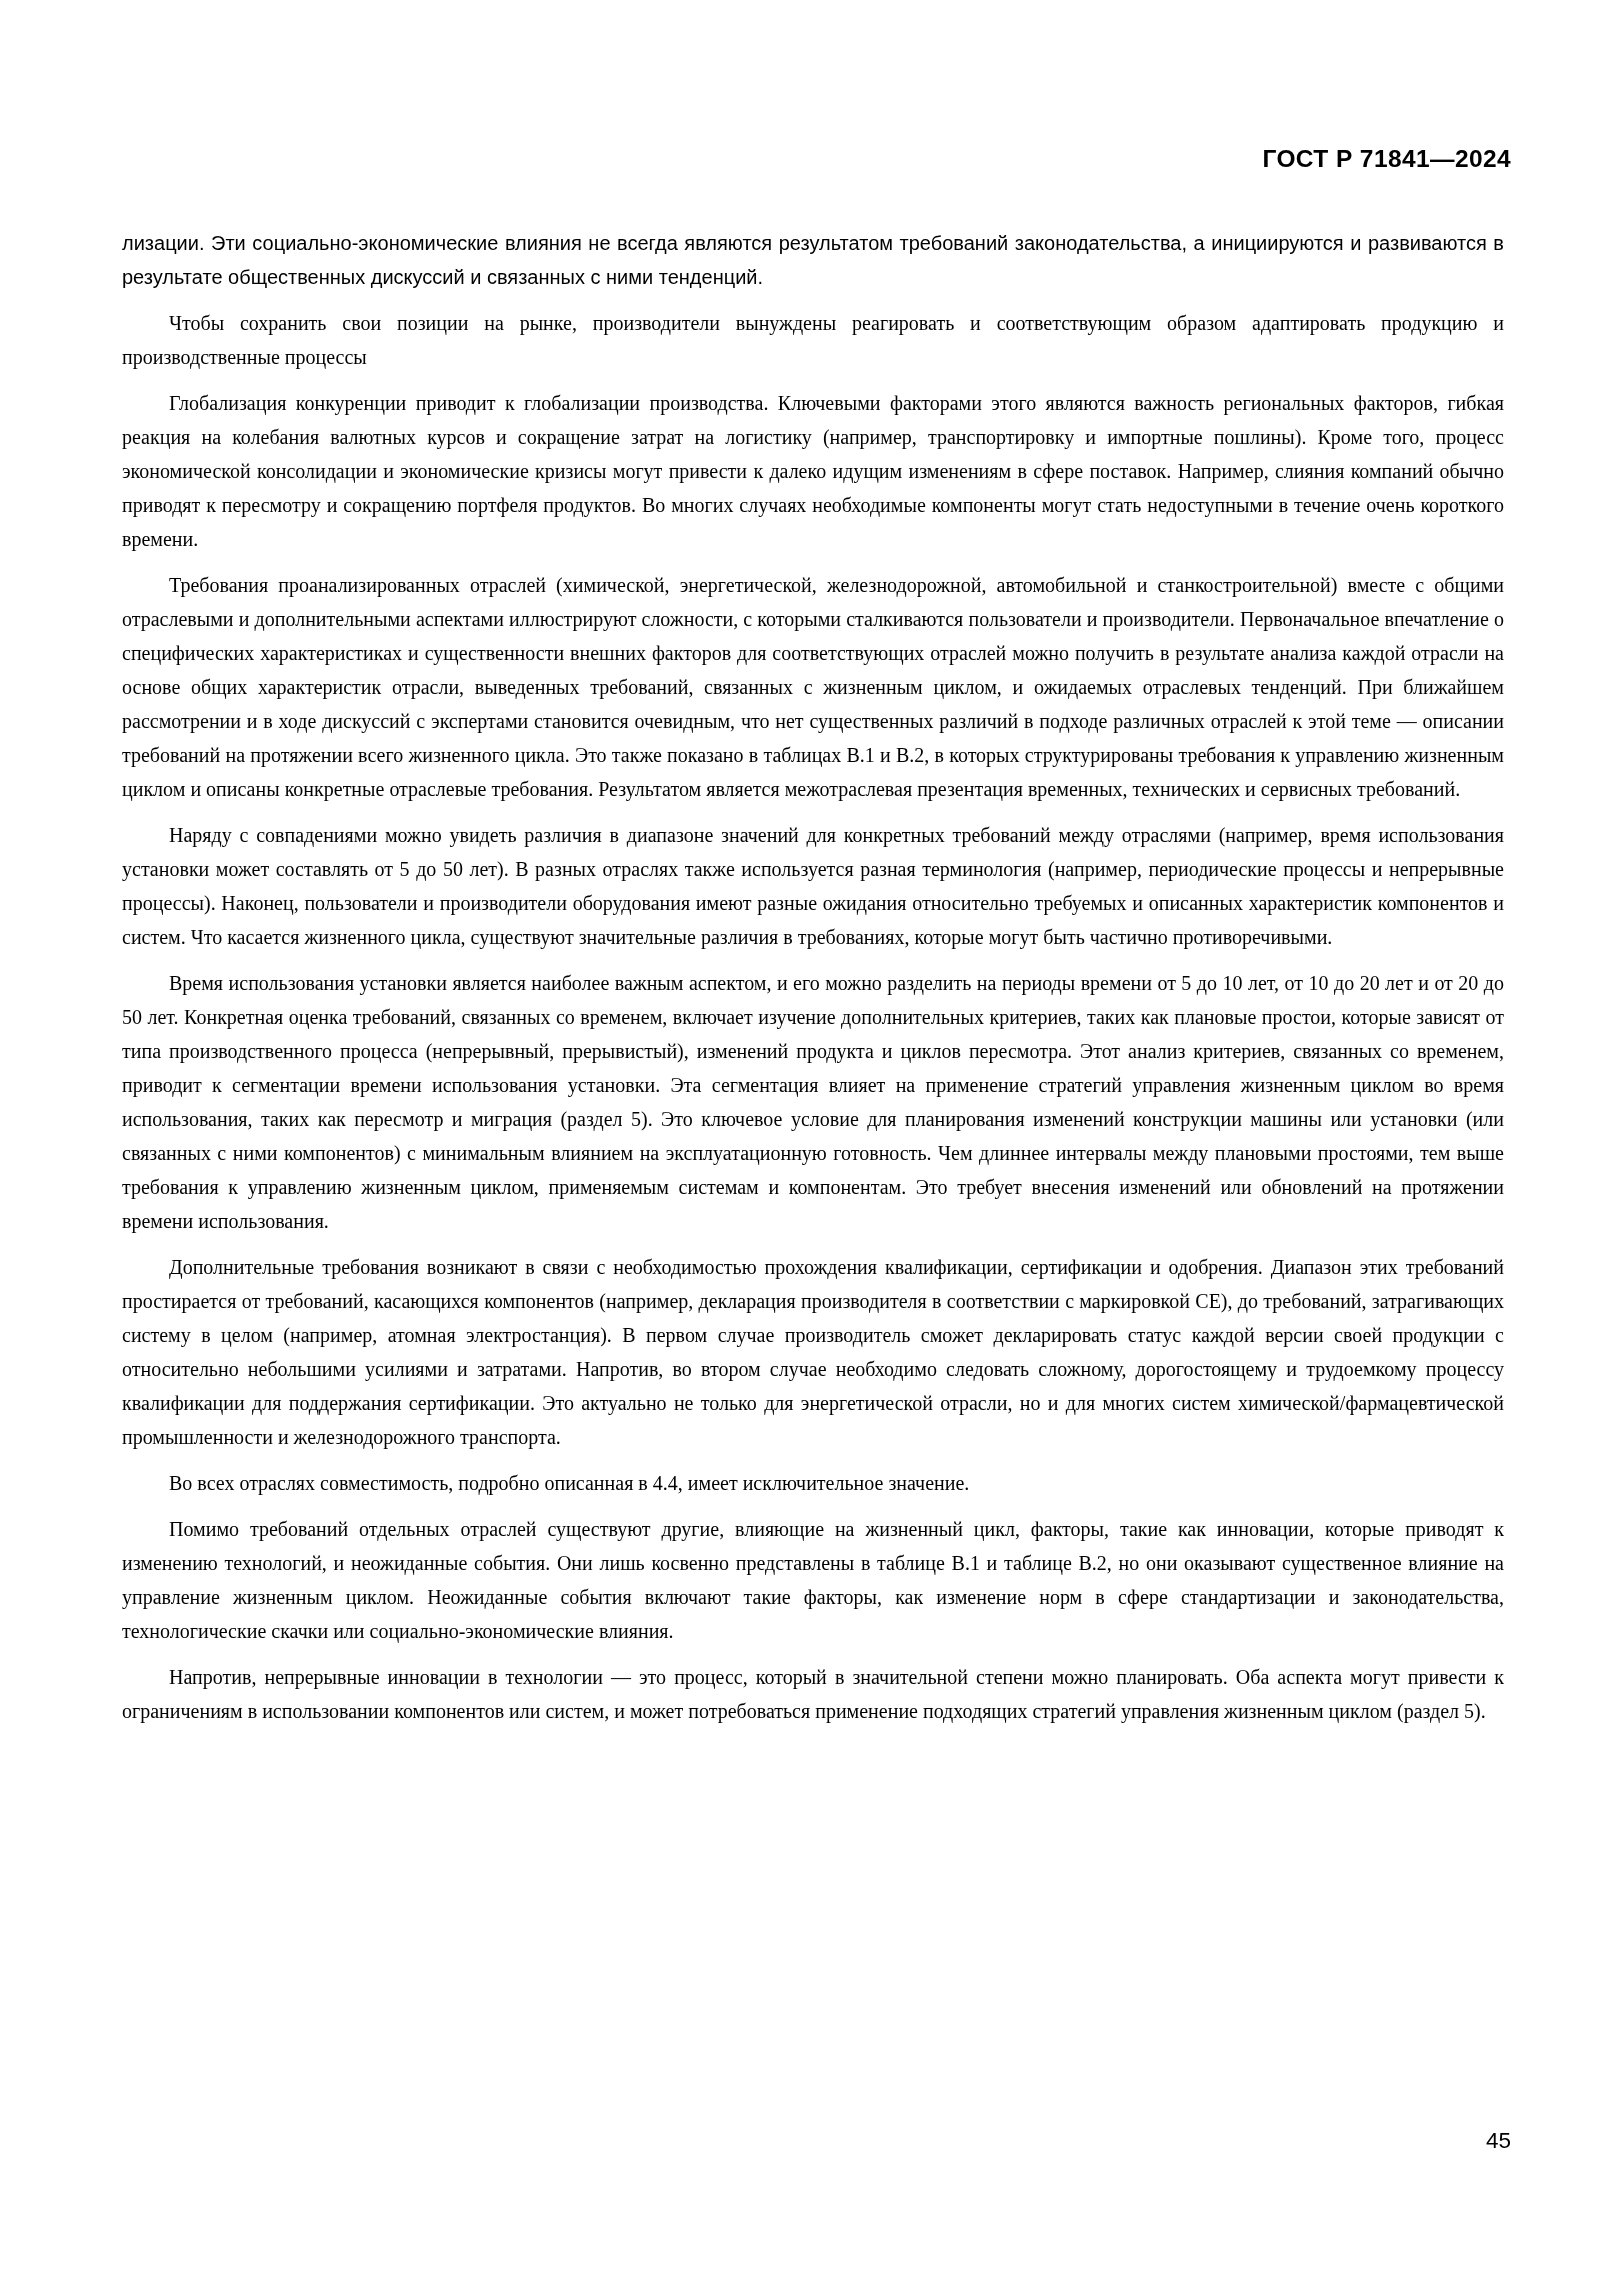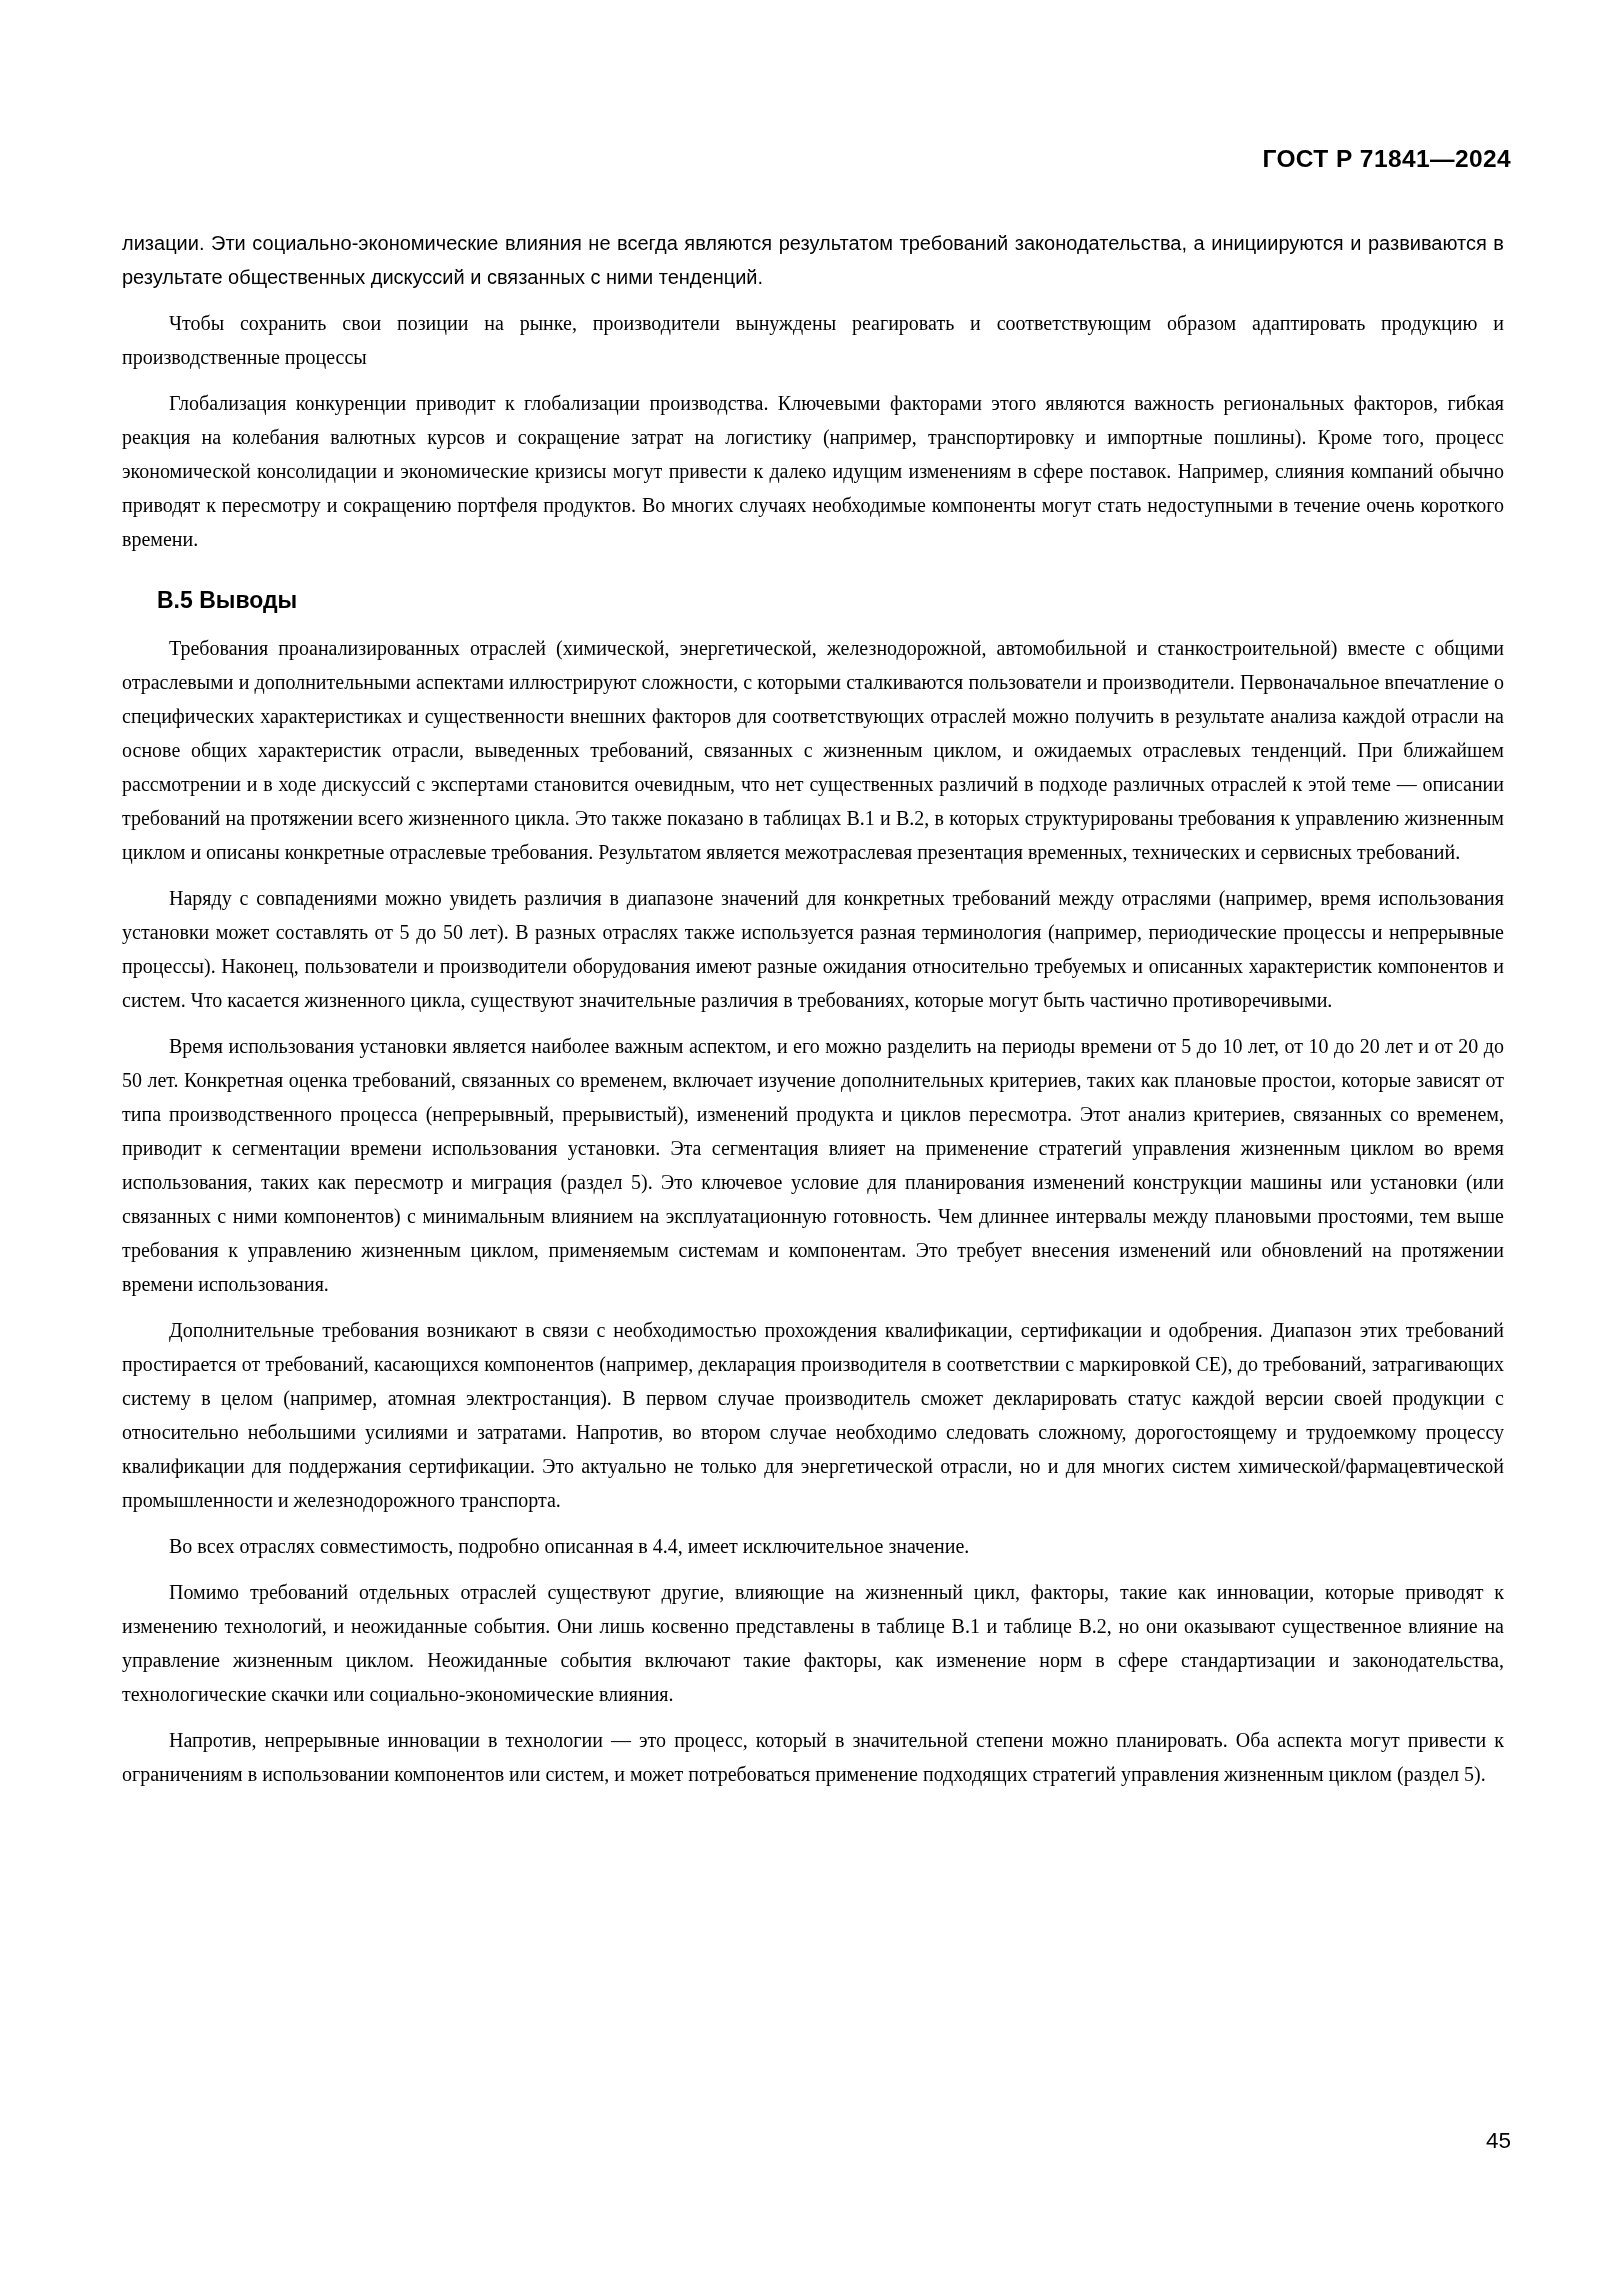--- a/index.html
+++ b/index.html
@@ -64,21 +64,20 @@
 <div class="page">
 
   <div class="header">ГОСТ Р 71841—2024</div>
 
   <div class="content">
 
     <p>лизации. Эти социально-экономические влияния не всегда являются результатом требований законодательства, а инициируются и развиваются в результате общественных дискуссий и связанных с ними тенденций.</p>
     <p class="indent">Чтобы сохранить свои позиции на рынке, производители вынуждены реагировать и соответствующим образом адаптировать продукцию и производственные процессы</p>
     <p class="indent">Глобализация конкуренции приводит к глобализации производства. Ключевыми факторами этого являются важность региональных факторов, гибкая реакция на колебания валютных курсов и сокращение затрат на логистику (например, транспортировку и импортные пошлины). Кроме того, процесс экономической консолидации и экономические кризисы могут привести к далеко идущим изменениям в сфере поставок. Например, слияния компаний обычно приводят к пересмотру и сокращению портфеля продуктов. Во многих случаях необходимые компоненты могут стать недоступными в течение очень короткого времени.</p>
 
-    <h2 class="section-title">В.5 Выводы</h2>
 
     <p class="indent">Требования проанализированных отраслей (химической, энергетической, железнодорожной, автомобильной и станкостроительной) вместе с общими отраслевыми и дополнительными аспектами иллюстрируют сложности, с которыми сталкиваются пользователи и производители. Первоначальное впечатление о специфических характеристиках и существенности внешних факторов для соответствующих отраслей можно получить в результате анализа каждой отрасли на основе общих характеристик отрасли, выведенных требований, связанных с жизненным циклом, и ожидаемых отраслевых тенденций. При ближайшем рассмотрении и в ходе дискуссий с экспертами становится очевидным, что нет существенных различий в подходе различных отраслей к этой теме — описании требований на протяжении всего жизненного цикла. Это также показано в таблицах В.1 и В.2, в которых структурированы требования к управлению жизненным циклом и описаны конкретные отраслевые требования. Результатом является межотраслевая презентация временных, технических и сервисных требований.</p>
     <p class="indent">Наряду с совпадениями можно увидеть различия в диапазоне значений для конкретных требований между отраслями (например, время использования установки может составлять от 5 до 50 лет). В разных отраслях также используется разная терминология (например, периодические процессы и непрерывные процессы). Наконец, пользователи и производители оборудования имеют разные ожидания относительно требуемых и описанных характеристик компонентов и систем. Что касается жизненного цикла, существуют значительные различия в требованиях, которые могут быть частично противоречивыми.</p>
     <p class="indent">Время использования установки является наиболее важным аспектом, и его можно разделить на периоды времени от 5 до 10 лет, от 10 до 20 лет и от 20 до 50 лет. Конкретная оценка требований, связанных со временем, включает изучение дополнительных критериев, таких как плановые простои, которые зависят от типа производственного процесса (непрерывный, прерывистый), изменений продукта и циклов пересмотра. Этот анализ критериев, связанных со временем, приводит к сегментации времени использования установки. Эта сегментация влияет на применение стратегий управления жизненным циклом во время использования, таких как пересмотр и миграция (раздел 5). Это ключевое условие для планирования изменений конструкции машины или установки (или связанных с ними компонентов) с минимальным влиянием на эксплуатационную готовность. Чем длиннее интервалы между плановыми простоями, тем выше требования к управлению жизненным циклом, применяемым системам и компонентам. Это требует внесения изменений или обновлений на протяжении времени использования.</p>
     <p class="indent">Дополнительные требования возникают в связи с необходимостью прохождения квалификации, сертификации и одобрения. Диапазон этих требований простирается от требований, касающихся компонентов (например, декларация производителя в соответствии с маркировкой СЕ), до требований, затрагивающих систему в целом (например, атомная электростанция). В первом случае производитель сможет декларировать статус каждой версии своей продукции с относительно небольшими усилиями и затратами. Напротив, во втором случае необходимо следовать сложному, дорогостоящему и трудоемкому процессу квалификации для поддержания сертификации. Это актуально не только для энергетической отрасли, но и для многих систем химической/фармацевтической промышленности и железнодорожного транспорта.</p>
     <p class="indent">Во всех отраслях совместимость, подробно описанная в 4.4, имеет исключительное значение.</p>
     <p class="indent">Помимо требований отдельных отраслей существуют другие, влияющие на жизненный цикл, факторы, такие как инновации, которые приводят к изменению технологий, и неожиданные события. Они лишь косвенно представлены в таблице В.1 и таблице В.2, но они оказывают существенное влияние на управление жизненным циклом. Неожиданные события включают такие факторы, как изменение норм в сфере стандартизации и законодательства, технологические скачки или социально-экономические влияния.</p>
     <p class="indent">Напротив, непрерывные инновации в технологии — это процесс, который в значительной степени можно планировать. Оба аспекта могут привести к ограничениям в использовании компонентов или систем, и может потребоваться применение подходящих стратегий управления жизненным циклом (раздел 5).</p>
 
   </div>

